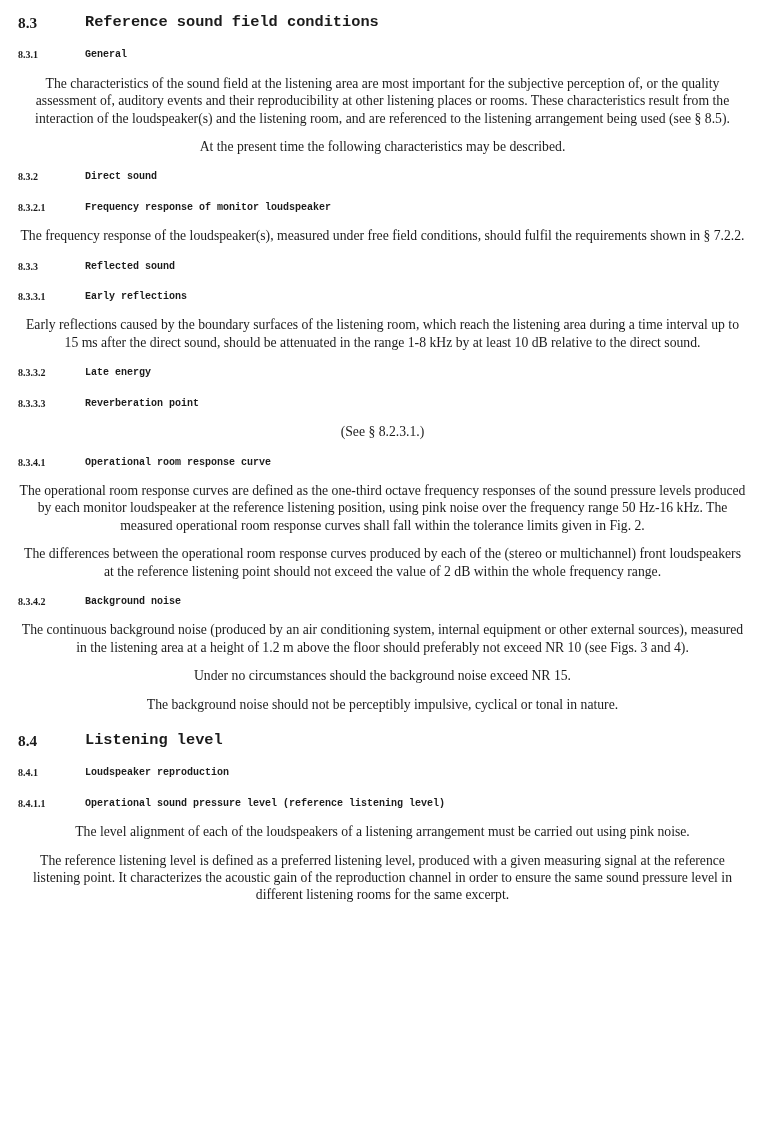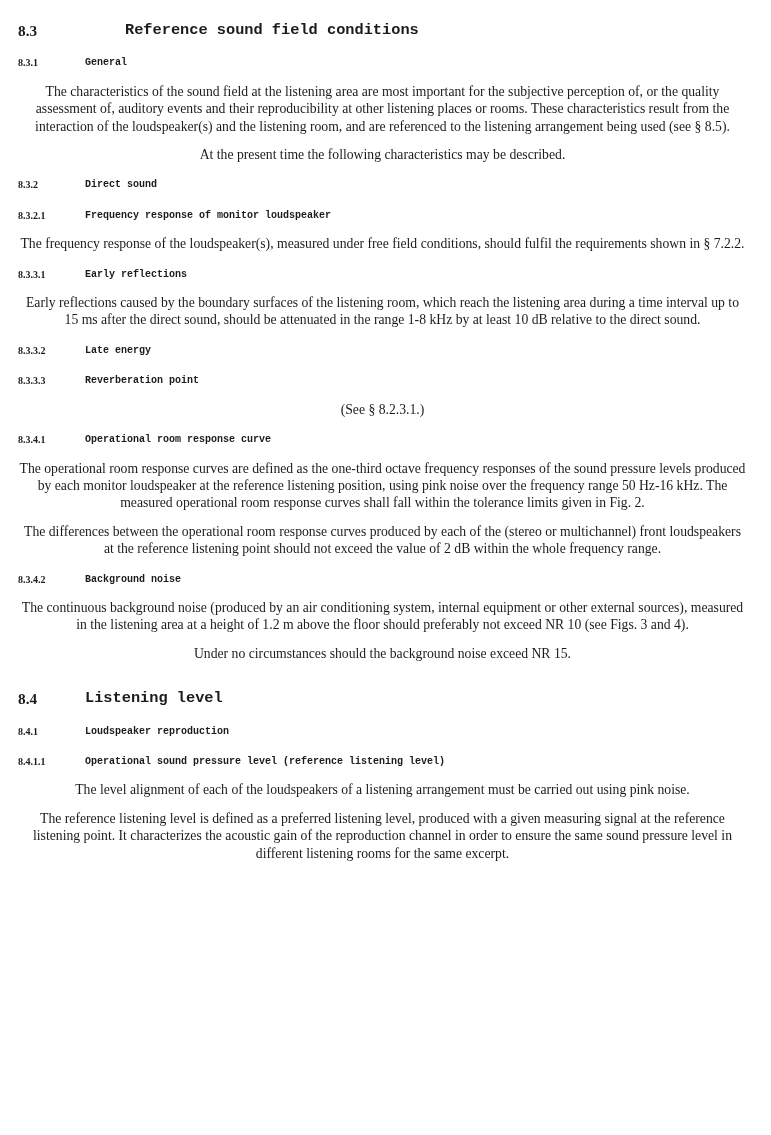--- a/index.html
+++ b/index.html
@@ -16,21 +16,21 @@
     box-sizing: border-box;
     width: 771px;
     height: 1135px;
     padding: 10px 24px 0 18px;
     background: #ffffff;
     color: #1b1b1b;
     font-family: "Liberation Serif", "DejaVu Serif", serif;
     font-size: 13.7px;
     line-height: 17.4px;
   }
-  .doc > :first-child { margin-top: 12px; gap: 40px; }
+  .doc > :first-child { margin-top: 4px; }
   .para {
     margin: 0 0 11px 0;
     text-align: center;
   }
   .heading {
     display: flex;
     font-weight: bold;
     font-size: 10px;
     line-height: 17.4px;
     margin: 13px 0 11px 0;
@@ -42,21 +42,21 @@
   .heading .title {
     flex: 1 1 auto;
     font-family: Liberation Mono, monospace;
   }
   .h1 {
     font-size: 15.3px;
     margin-top: 14px;
     margin-bottom: 15px;
   }
   .h1-spaced {
-    margin-top: 28px;
+    margin-top: 19px;
     align-items: center;
   }
 </style>
 </head>
 <body>
 
 <div class="page">
   <div class="doc">
 
     <div class="heading h1">
@@ -77,20 +77,24 @@
       <span class="title">Direct sound</span>
     </div>
 
     <div class="heading">
       <span class="num">8.3.2.1</span>
       <span class="title">Frequency response of monitor loudspeaker</span>
     </div>
 
     <p class="para">The frequency response of the loudspeaker(s), measured under free field conditions, should fulfil the requirements shown in § 7.2.2.</p>
 
+    <div class="heading">
+      <span class="num">8.3.3</span>
+      <span class="title">Reflected sound</span>
+    </div>
 
     <div class="heading">
       <span class="num">8.3.3.1</span>
       <span class="title">Early reflections</span>
     </div>
 
     <p class="para">Early reflections caused by the boundary surfaces of the listening room, which reach the listening area during a time interval up to 15 ms after the direct sound, should be attenuated in the range 1-8 kHz by at least 10 dB relative to the direct sound.</p>
 
     <div class="heading">
       <span class="num">8.3.3.2</span>
@@ -114,20 +118,21 @@
     <p class="para">The operational room response curves are defined as the one-third octave frequency responses of the sound pressure levels produced by each monitor loudspeaker at the reference listening position, using pink noise over the frequency range 50 Hz-16 kHz. The measured operational room response curves shall fall within the tolerance limits given in Fig. 2.</p>
     <p class="para">The differences between the operational room response curves produced by each of the (stereo or multichannel) front loudspeakers at the reference listening point should not exceed the value of 2 dB within the whole frequency range.</p>
 
     <div class="heading">
       <span class="num">8.3.4.2</span>
       <span class="title">Background noise</span>
     </div>
 
     <p class="para">The continuous background noise (produced by an air conditioning system, internal equipment or other external sources), measured in the listening area at a height of 1.2 m above the floor should preferably not exceed NR 10 (see Figs. 3 and 4).</p>
     <p class="para">Under no circumstances should the background noise exceed NR 15.</p>
+    <p class="para">The background noise should not be perceptibly impulsive, cyclical or tonal in nature.</p>
 
     <div class="heading h1 h1-spaced">
       <span class="num">8.4</span>
       <span class="title">Listening level</span>
     </div>
 
     <div class="heading">
       <span class="num">8.4.1</span>
       <span class="title">Loudspeaker reproduction</span>
     </div>

